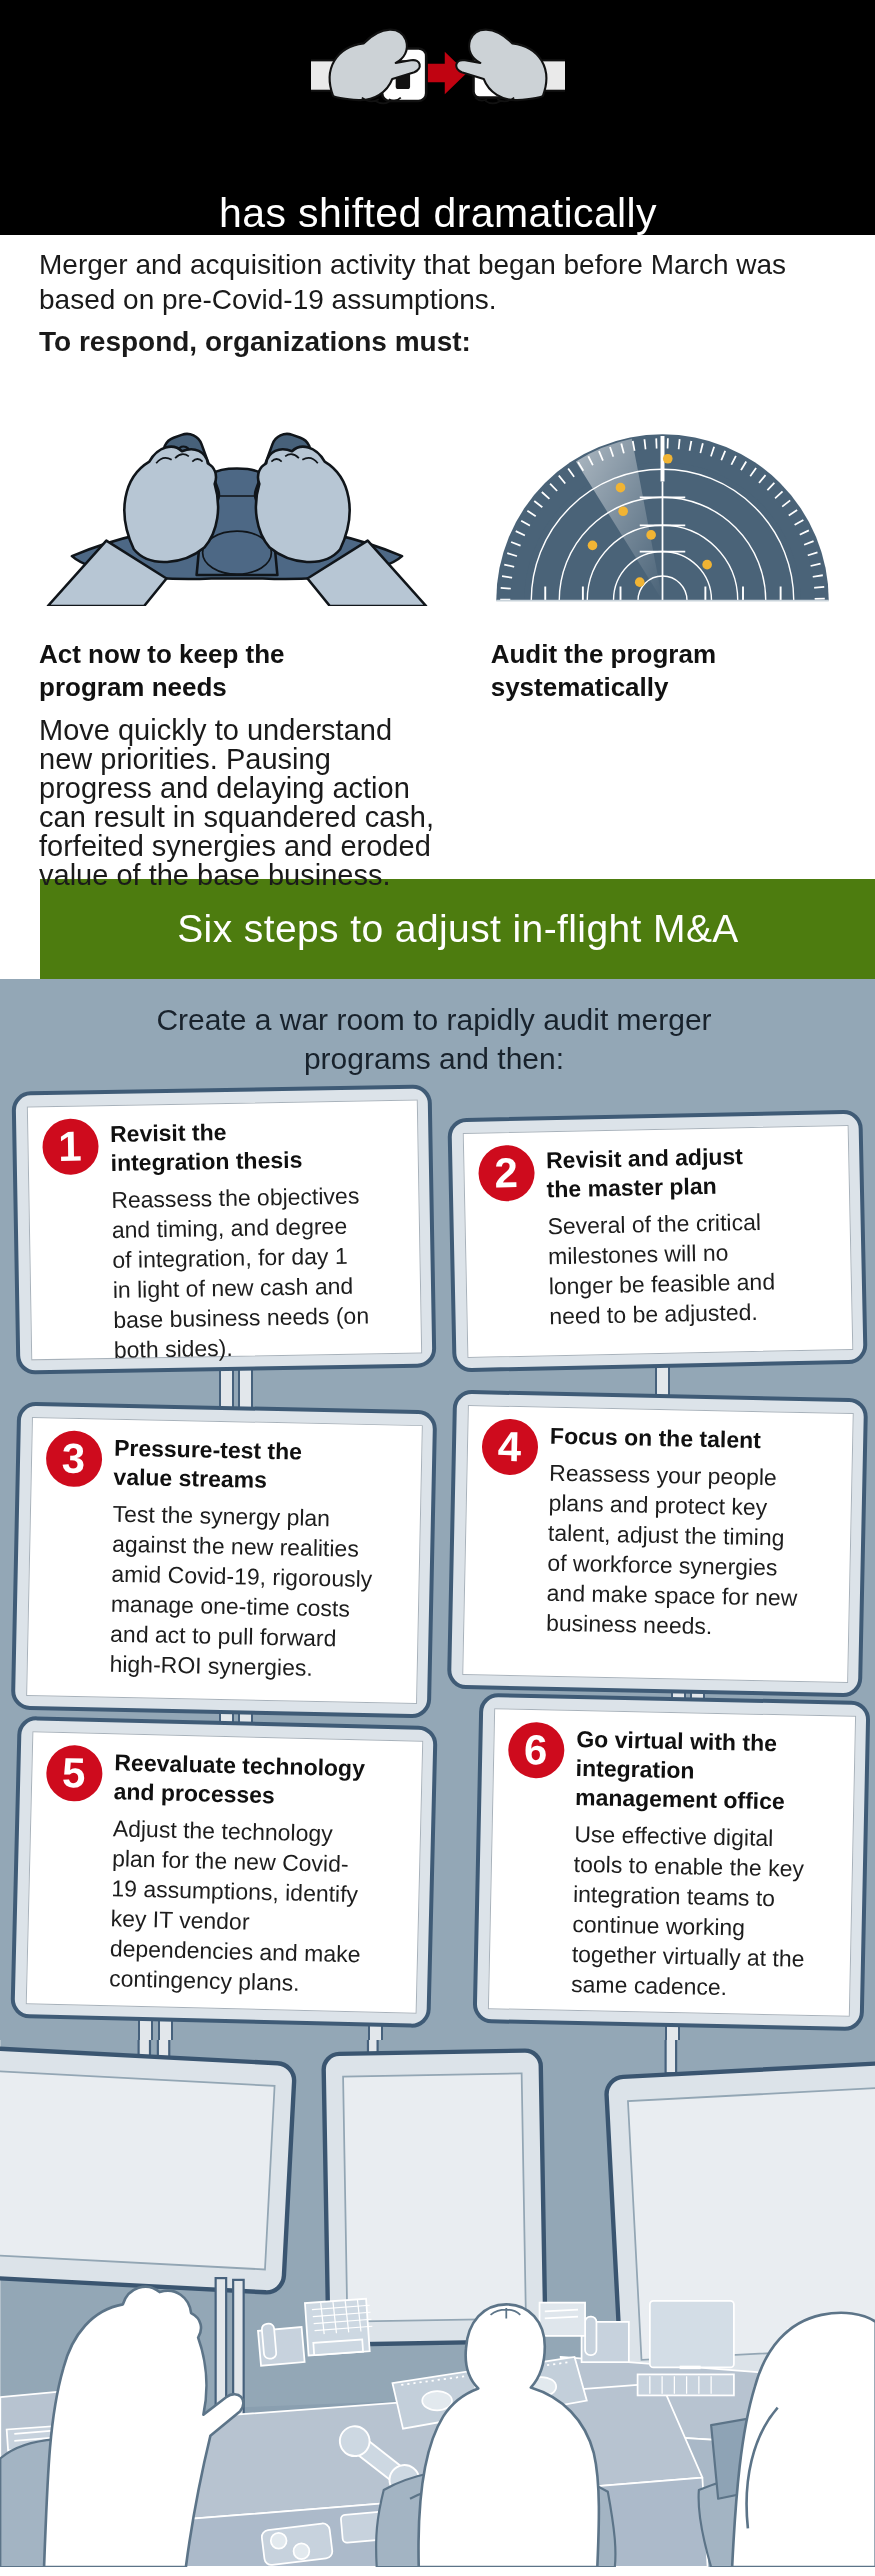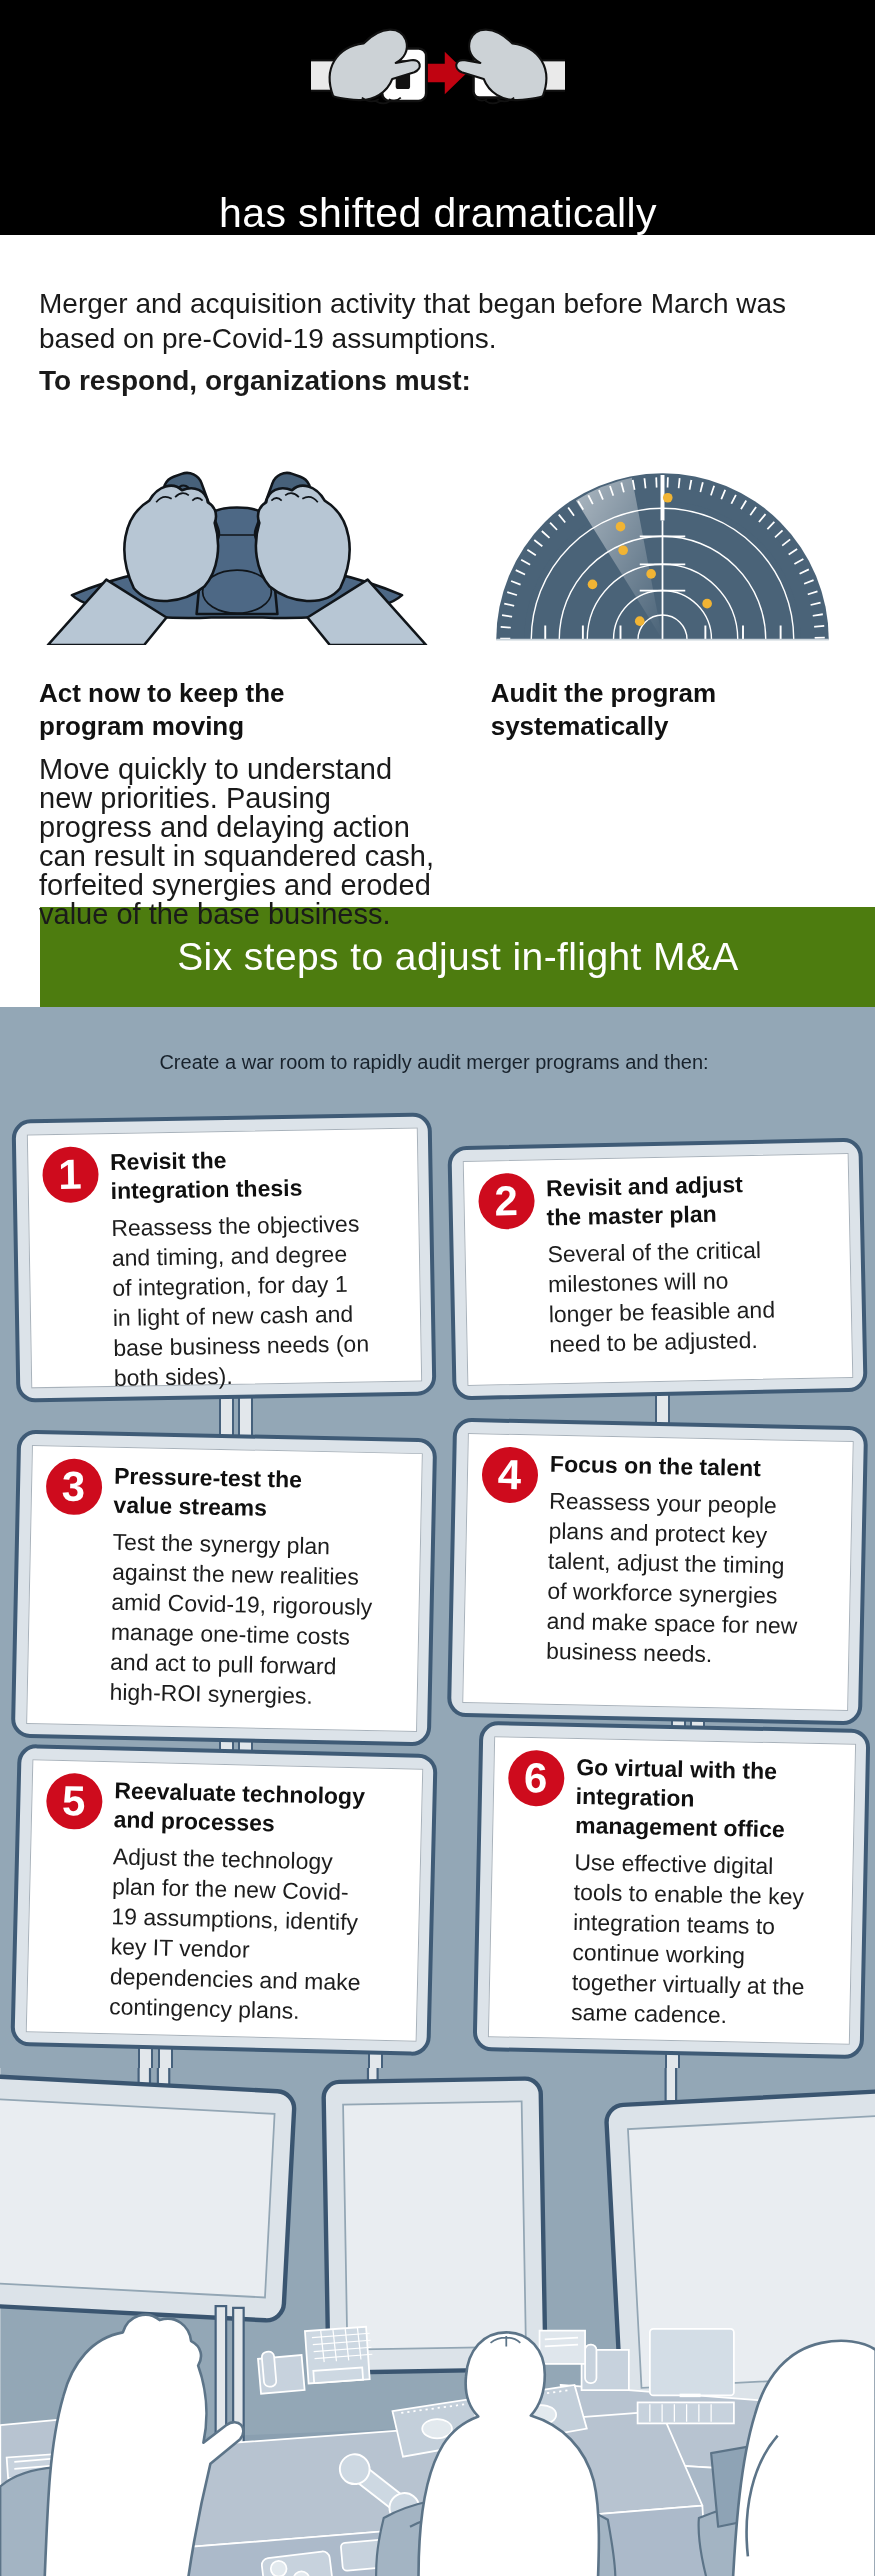--- a/index.html
+++ b/index.html
@@ -5,42 +5,42 @@
   html,body{margin:0;padding:0;background:#ffffff;}
   .page{position:relative;width:876px;height:2576px;overflow:hidden;
         font-family:"Liberation Sans",sans-serif;color:#1a1a1a;background:#ffffff;}
 
   
   .hero{position:relative;width:100%;height:235px;background:#000;text-align:center;}
   .hero .belt{margin-top:17.5px;}
   .hero h1{margin:7px 0 0;color:#fff;font-weight:300;font-size:41px;line-height:50px;letter-spacing:0.4px;}
 
   
-  .intro{padding:23px 39px 0;background:#fff;height:644px;box-sizing:border-box;margin-top:28px;}
+  .intro{padding:12px 39px 0;background:#fff;height:644px;box-sizing:border-box;}
   .lede{margin:0;font-size:28px;line-height:35px;max-width:753px;}
   .lede.bold{font-weight:700;margin-top:7px;}
   .cols{display:flex;gap:51px;margin-top:44px;}
   .col-l{width:405px;}
   .col-r{width:350px;}
   .illus{height:203px;display:flex;align-items:flex-end;}
   .col h2{margin:31.5px 0 0;font-size:26px;line-height:33px;font-weight:700;color:#111;}
   .col-l h2{max-width:289px;}
   .col-r h2{max-width:263px;}
   .col p{margin:12.3px 0 0;font-size:29px;line-height:29px;}
   .col-l p{max-width:401px;}
   .col-r p{max-width:310px;}
 
   
   .band{height:100px;background:#4d7c0f;display:flex;align-items:center;justify-content:center;margin-left:40px;}
   .band h2{margin:0;color:#fff;font-weight:300;font-size:39px;letter-spacing:0.4px;}
 
   
   .steps{position:relative;width:100%;height:1061px;background:#93a7b6;overflow:hidden;}
-  .steps-intro{position:absolute;top:21px;left:0;right:8px;margin:15px auto;max-width:630px;
-               text-align:center;font-size:20px;line-height:39px;color:#18222c;}
+  .steps-intro{position:absolute;top:21px;left:0;right:8px;margin:0 auto;max-width:630px;
+               text-align:center;font-size:30px;line-height:39px;color:#18222c;}
   .pole{position:absolute;width:11.4px;background:#e2e7eb;
         border-left:2.2px solid #46617c;border-right:2.2px solid #46617c;z-index:0;}
   .monitor{position:absolute;box-sizing:border-box;background:#dce3e9;border:4.4px solid #3f5b76;
            border-radius:19px;padding:10.5px;z-index:1;}
   .monitor-inner{box-sizing:border-box;width:100%;height:100%;background:#fff;
                  border:1.8px solid #a8b2bb;padding:12.3px 15.8px 8.8px 14px;display:flex;gap:12.3px;}
   .badge{flex:0 0 56px;width:56px;height:56px;border-radius:50%;background:#ce0b1d;color:#fff;
          font-weight:700;font-size:42px;line-height:56px;text-align:center;}
   .card-title{margin:1.8px 0 0;font-size:23px;line-height:29px;font-weight:700;color:#101010;}
   .card-text{margin:7.9px 0 0;font-size:23px;line-height:30px;color:#1d1d1d;}
@@ -116,21 +116,21 @@
 
             <path d="M10,228 L78,152 L148,196 L122,228 Z" fill="#b7c6d4" stroke="#10151a" stroke-width="3" stroke-linejoin="round"></path>
             <path d="M110,162 C90,120 98,78 128,60 C138,42 156,38 166,48 C180,42 194,48 196,62 C204,66 208,76 204,86 C212,112 208,142 192,160 C168,180 128,184 110,162 Z" fill="#b7c6d4" stroke="#10151a" stroke-width="3" stroke-linejoin="round"></path>
             <path d="M136,62 q8,-10 18,-4 M158,56 q8,-8 16,-2 M178,60 q6,-6 12,0" fill="none" stroke="#10151a" stroke-width="2"></path>
 
             <path d="M450,228 L382,152 L312,196 L338,228 Z" fill="#b7c6d4" stroke="#10151a" stroke-width="3" stroke-linejoin="round"></path>
             <path d="M350,162 C370,120 362,78 332,60 C322,42 304,38 294,48 C280,42 266,48 264,62 C256,66 252,76 256,86 C248,112 252,142 268,160 C292,180 332,184 350,162 Z" fill="#b7c6d4" stroke="#10151a" stroke-width="3" stroke-linejoin="round"></path>
             <path d="M324,62 q-8,-10 -18,-4 M302,56 q-8,-8 -16,-2 M282,60 q-6,-6 -12,0" fill="none" stroke="#10151a" stroke-width="2"></path>
           </svg>
         </div>
-        <h2>Act now to keep the program moving</h2>
+        <h2>Act now to keep the program needs</h2>
         <p>Move quickly to understand new priorities. Pausing progress and delaying action can result in squandered cash, forfeited synergies and eroded value of the base business.</p>
       </div>
 
       <div class="col col-r">
         <div class="illus">
           <svg width="343" height="186" viewBox="0 0 392 212" aria-hidden="true">
             <defs>
               <linearGradient id="sweep" x1="0" y1="0" x2="1" y2="1">
                 <stop offset="0" stop-color="#ffffff" stop-opacity="0.55"></stop>
                 <stop offset="1" stop-color="#ffffff" stop-opacity="0"></stop>

